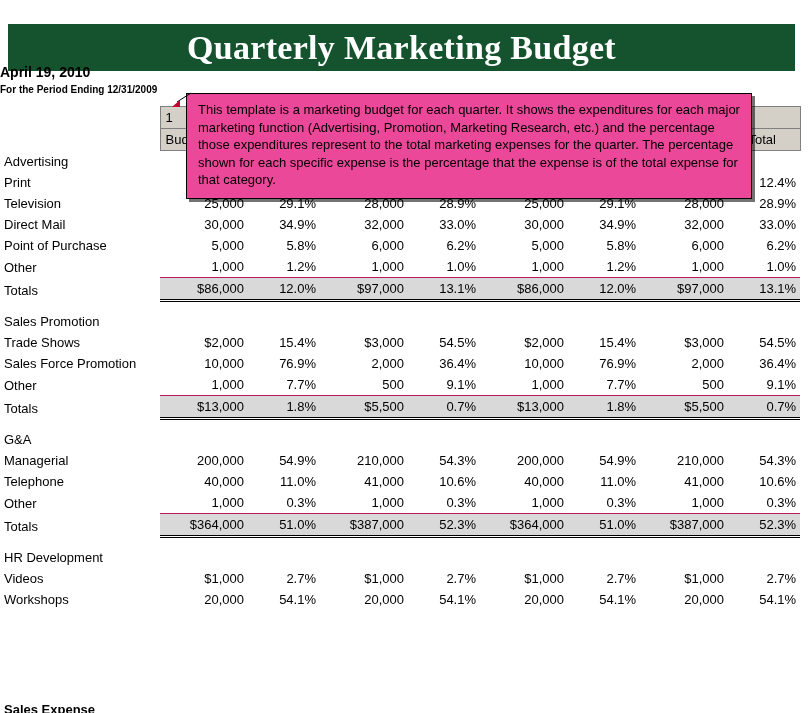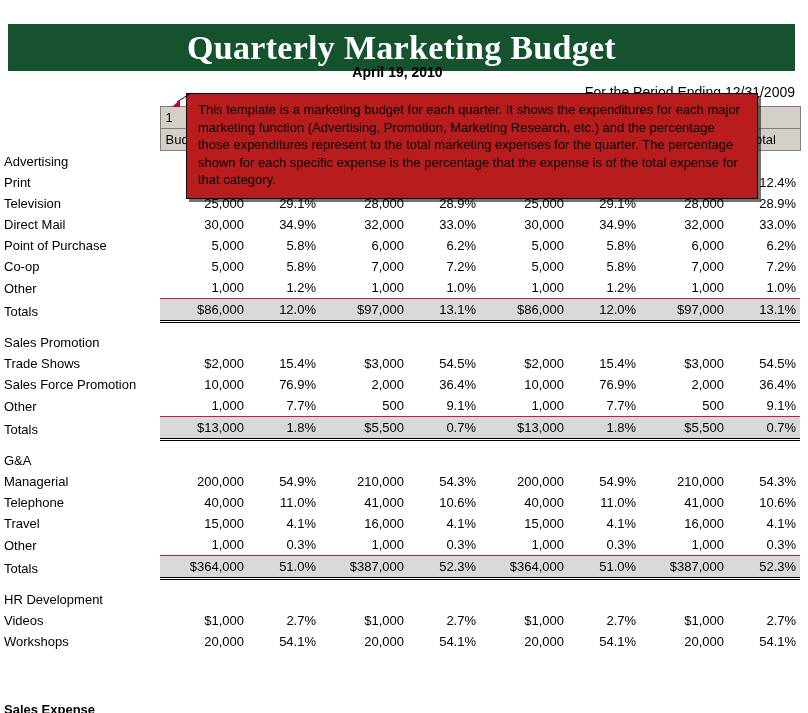--- a/index.html
+++ b/index.html
@@ -37,32 +37,31 @@
     letter-spacing: 0.3px;
     white-space: nowrap;
   }
 
   
   .sub-date {
     position: absolute;
     left: 0;
     top: 64px;
     width: 795px;
-    text-align: center;
     font-size: 14px;
     font-weight: bold;
   }
   .sub-period {
     position: absolute;
     left: 0;
     top: 84px;
     width: 795px;
-    text-align: right;
-    font-size: 14px;
-    font-weight: normal;
+    text-align: left;
+    font-size: 10px;
+    font-weight: bold;
   }
 
   
   .sheet {
     position: absolute;
     left: 0;
     top: 106px;
     width: 808px;
   }
   table.budget {
@@ -114,24 +113,24 @@
 
   
   tr.spacer td { height: 9px; line-height: 9px; }
 
   
   .comment-box {
     position: absolute;
     left: 186px;
     top: 93px;
     width: 551px;
-    background: #b91c1c;
+    background: #ec4899;
     border: 1px solid #000000;
     box-shadow: 3px 3px 0 rgba(0,0,0,0.55);
-    padding: 7px 8px 9px 11px;
+    padding: 7px 2px 9px 11px;
     font-size: 13px;
     line-height: 17.5px;
     z-index: 40;
   }
   .comment-indicator {
     position: absolute;
     left: 172px;
     top: 100px;
     width: 0; height: 0;
     border-left: 8px solid #c00030;
@@ -257,31 +256,20 @@
           <td class="num">5,000</td>
           <td class="num">5.8%</td>
           <td class="num">6,000</td>
           <td class="num">6.2%</td>
           <td class="num">5,000</td>
           <td class="num">5.8%</td>
           <td class="num">6,000</td>
           <td class="num">6.2%</td>
         </tr>
         <tr>
-          <td class="label">Co-op</td>
-          <td class="num">5,000</td>
-          <td class="num">5.8%</td>
-          <td class="num">7,000</td>
-          <td class="num">7.2%</td>
-          <td class="num">5,000</td>
-          <td class="num">5.8%</td>
-          <td class="num">7,000</td>
-          <td class="num">7.2%</td>
-        </tr>
-        <tr>
           <td class="label">Other</td>
           <td class="num">1,000</td>
           <td class="num">1.2%</td>
           <td class="num">1,000</td>
           <td class="num">1.0%</td>
           <td class="num">1,000</td>
           <td class="num">1.2%</td>
           <td class="num">1,000</td>
           <td class="num">1.0%</td>
         </tr>
@@ -400,31 +388,20 @@
           <td class="num">40,000</td>
           <td class="num">11.0%</td>
           <td class="num">41,000</td>
           <td class="num">10.6%</td>
           <td class="num">40,000</td>
           <td class="num">11.0%</td>
           <td class="num">41,000</td>
           <td class="num">10.6%</td>
         </tr>
         <tr>
-          <td class="label">Travel</td>
-          <td class="num">15,000</td>
-          <td class="num">4.1%</td>
-          <td class="num">16,000</td>
-          <td class="num">4.1%</td>
-          <td class="num">15,000</td>
-          <td class="num">4.1%</td>
-          <td class="num">16,000</td>
-          <td class="num">4.1%</td>
-        </tr>
-        <tr>
           <td class="label">Other</td>
           <td class="num">1,000</td>
           <td class="num">0.3%</td>
           <td class="num">1,000</td>
           <td class="num">0.3%</td>
           <td class="num">1,000</td>
           <td class="num">0.3%</td>
           <td class="num">1,000</td>
           <td class="num">0.3%</td>
         </tr>

